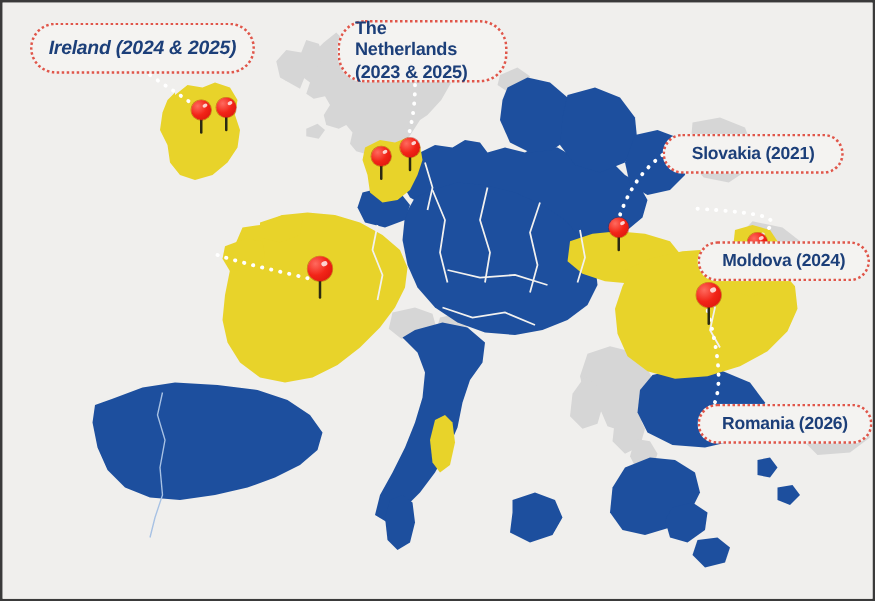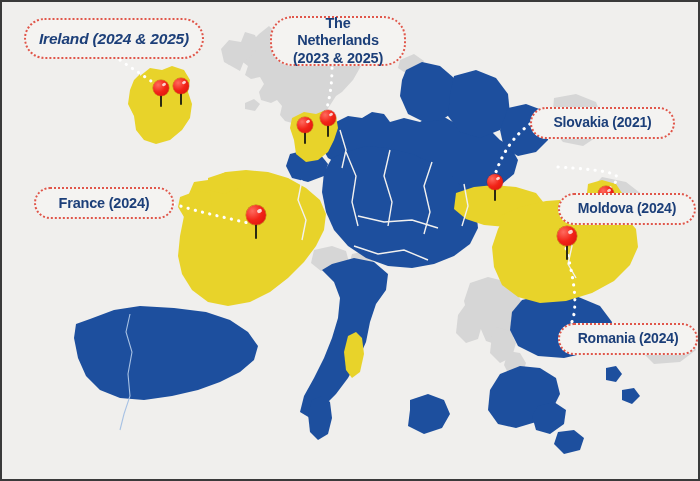--- a/index.html
+++ b/index.html
@@ -22,21 +22,20 @@
 
   
   .callout{
     position:absolute;
     box-sizing:border-box;
     background:#f4f3f1;
     border:2.2px dotted #e0564a;
     border-radius:22px;
     color:#1c3f79;
     font-weight:bold;
-    text-align:center;
     line-height:1.12;
     letter-spacing:-0.2px;
     white-space:pre-line;
     display:flex;
     align-items:center;
     justify-content:center;
     padding:4px 12px;
     z-index:30;
   }
   .callout.two-line{line-height:1.18;}
@@ -208,23 +207,22 @@
 
   <div class="callout" id="callout-ireland">Ireland (2024 &amp; 2025)</div>
 
   <div class="callout two-line" id="callout-netherlands">The Netherlands
 (2023 &amp; 2025)</div>
 
   <div class="callout" id="callout-slovakia">Slovakia (2021)</div>
 
   <div class="callout" id="callout-moldova">Moldova (2024)</div>
 
-  <div class="callout" id="callout-france">France (2024)</div>
-
-  <div class="callout" id="callout-romania">Romania (2024)</div>
+
+  <div class="callout" id="callout-romania">Romania (2026)</div>
 
   <div class="pin small" id="pin-ireland-a">
     <span class="needle"></span>
     <span class="head"></span>
     <span class="glint"></span>
   </div>
   <div class="pin small" id="pin-ireland-b">
     <span class="needle"></span>
     <span class="head"></span>
     <span class="glint"></span>

